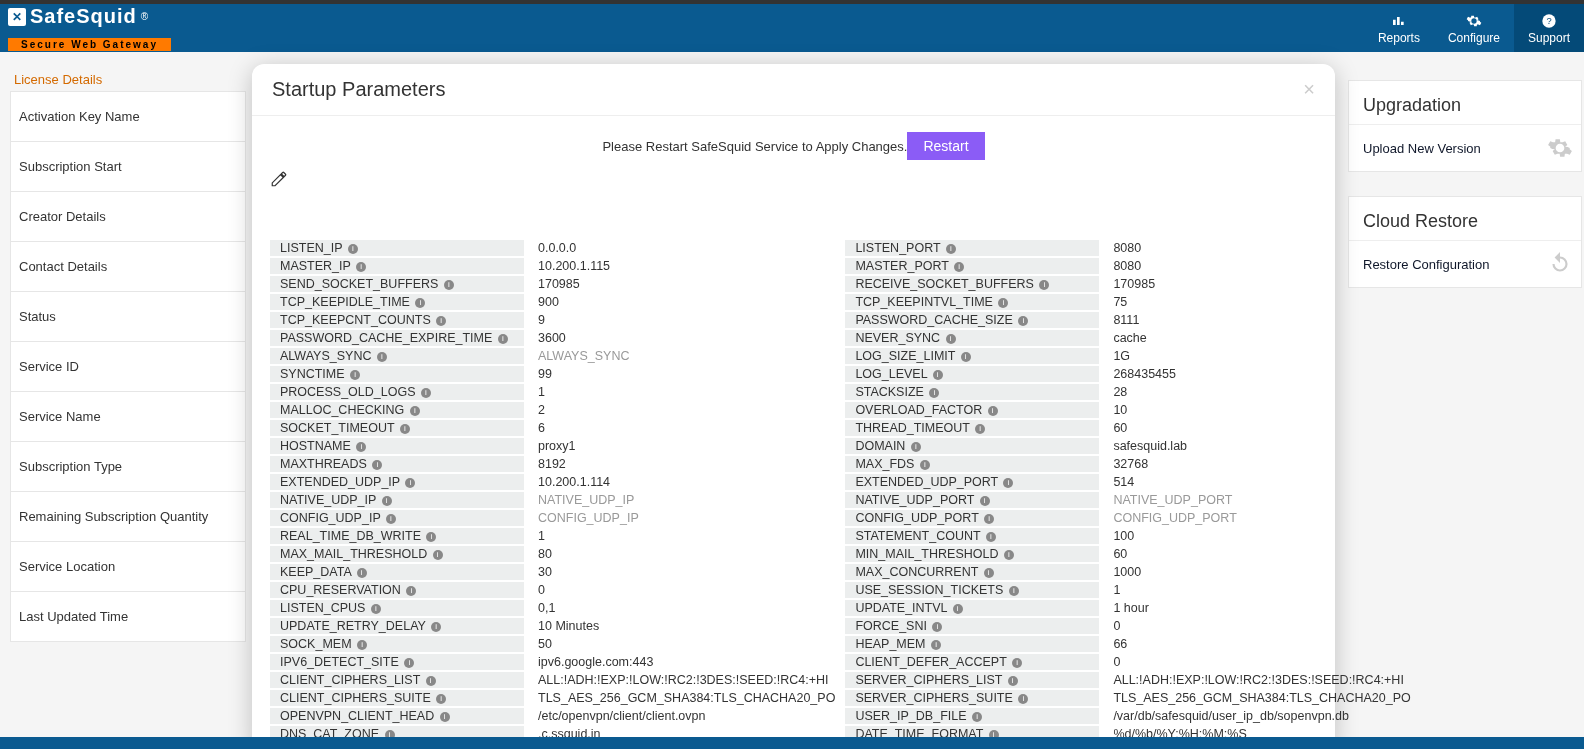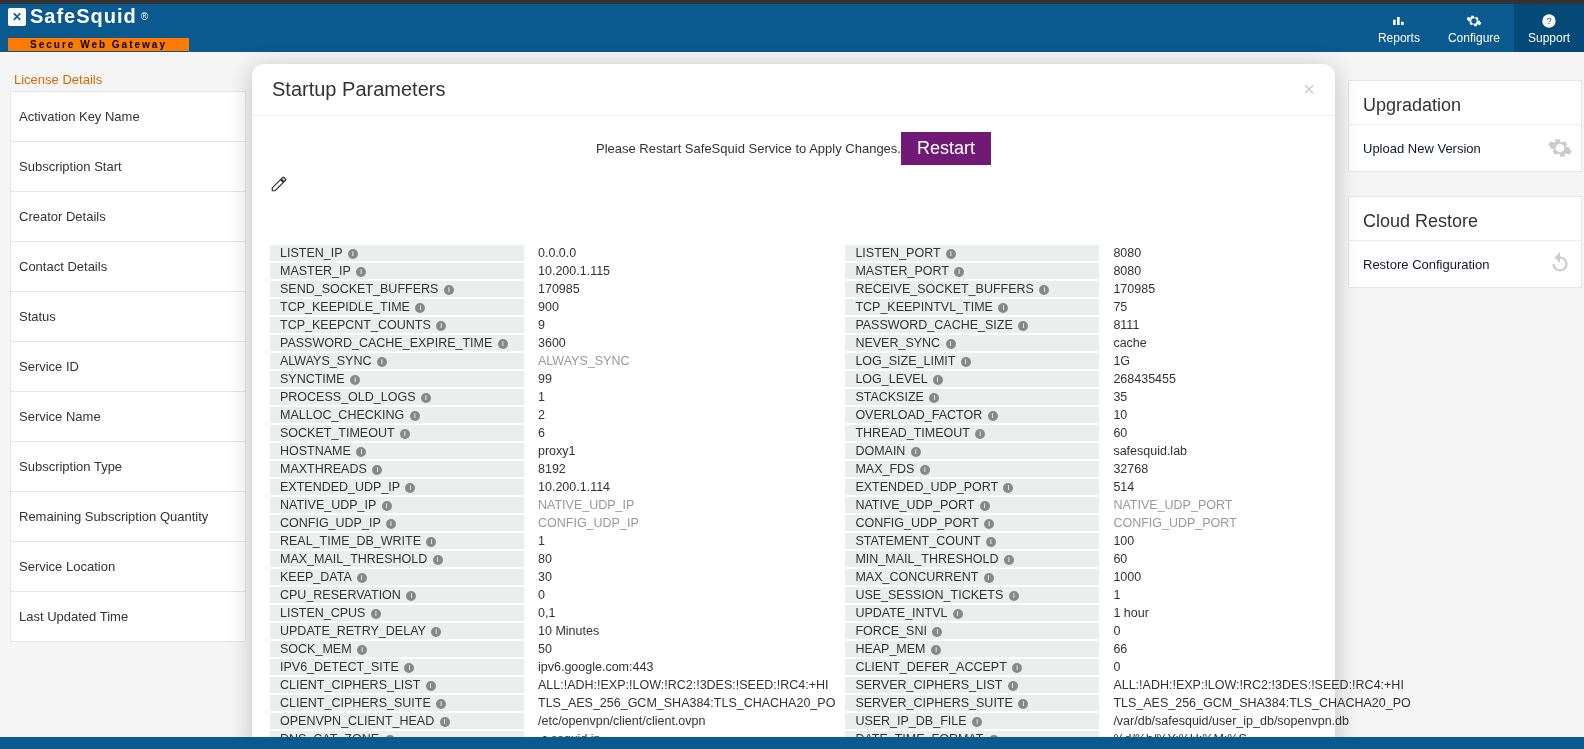--- a/index.html
+++ b/index.html
@@ -30,21 +30,21 @@
 .brand-row1 { display: flex; align-items: center; gap:4px;}
 .brand-logo {
   width: 18px; height: 18px; background:#fff; border-radius:2px;
   display:inline-flex; align-items:center; justify-content:center;
   color:#0a5a90; font-weight:bold; font-size:12px;
 }
 .brand-name { font-size: 20px; font-weight: bold; letter-spacing:1px;}
 .brand-reg { font-size: 10px; vertical-align: super;}
 .brand-tag {
   background:#ff7a00; color:#000; font-size:10px; letter-spacing:2px;
-  padding:1px 22px; font-weight:bold; margin-top:10px;
+  padding:1px 13px; font-weight:bold; margin-top:10px;
 }
 .topbar-right { display:flex; height:100%; }
 .top-btn {
   color:#fff; text-align:center; padding: 6px 14px 4px;
   font-size:12px; cursor:pointer; display:flex; flex-direction:column;
   align-items:center; justify-content:center; gap:2px;
 }
 .top-btn.active { background:#044a78; }
 .top-btn svg { width:18px; height:16px; fill:#fff; }
 
@@ -98,22 +98,22 @@
   padding:14px 20px; border-bottom:1px solid #eee;
 }
 .modal-title { font-size:20px; color:#333; }
 .modal-close { font-size:20px; color:#ccc; cursor:pointer; }
 .modal-msg {
   text-align:center; padding:16px 0 4px;
   display:flex; align-items:center; justify-content:center; 
   font-size:13px; color:#333;
 }
 .btn-restart {
-  background:#701a75; color:#fff; border:none;
-  padding:6px 16px; font-size:18px; cursor:pointer;
+  background:#8b5cf6; color:#fff; border:none;
+  padding:6px 16px; font-size:14px; cursor:pointer;
 }
 .edit-ico {
   margin:6px 0 4px 18px; cursor:pointer;
 }
 .edit-ico svg{ width:18px; height:18px; stroke:#333; fill:none; stroke-width:1.6;}
 .params {
   display:flex; gap:10px;
   padding:0 18px;
 }
 .col { flex:1;margin-top:44px; }
@@ -378,21 +378,21 @@
         <div class="param-row">
           <div class="param-label">LOG_SIZE_LIMIT <span class="info">i</span></div>
           <div class="param-val">1G</div>
         </div>
         <div class="param-row">
           <div class="param-label">LOG_LEVEL <span class="info">i</span></div>
           <div class="param-val">268435455</div>
         </div>
         <div class="param-row">
           <div class="param-label">STACKSIZE <span class="info">i</span></div>
-          <div class="param-val">35</div>
+          <div class="param-val">28</div>
         </div>
         <div class="param-row">
           <div class="param-label">OVERLOAD_FACTOR <span class="info">i</span></div>
           <div class="param-val">10</div>
         </div>
         <div class="param-row">
           <div class="param-label">THREAD_TIMEOUT <span class="info">i</span></div>
           <div class="param-val">60</div>
         </div>
         <div class="param-row">

